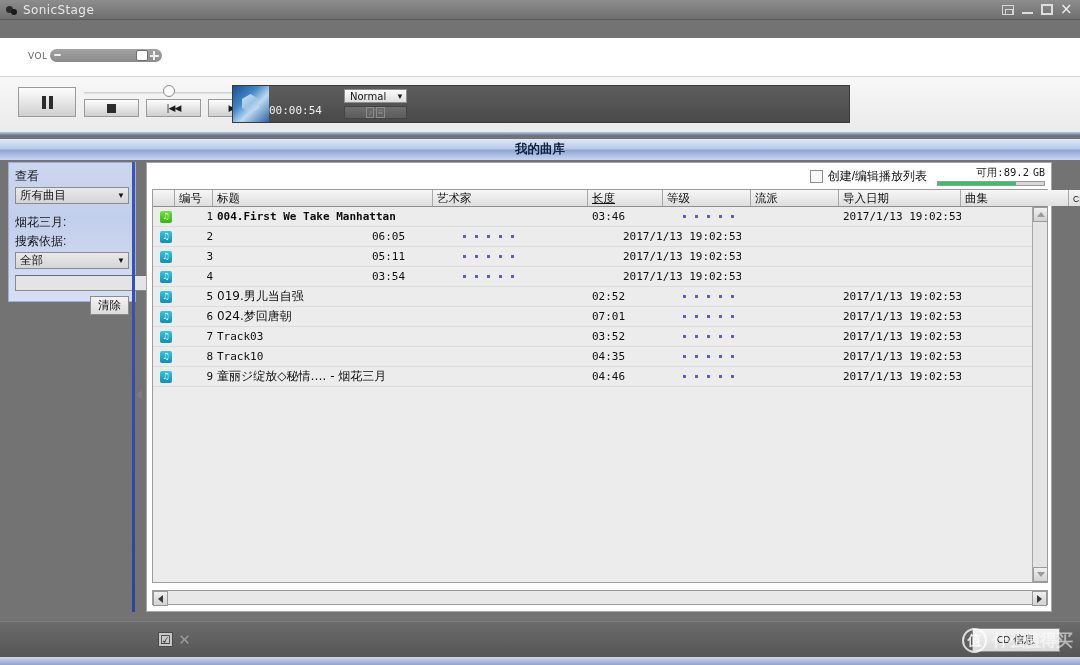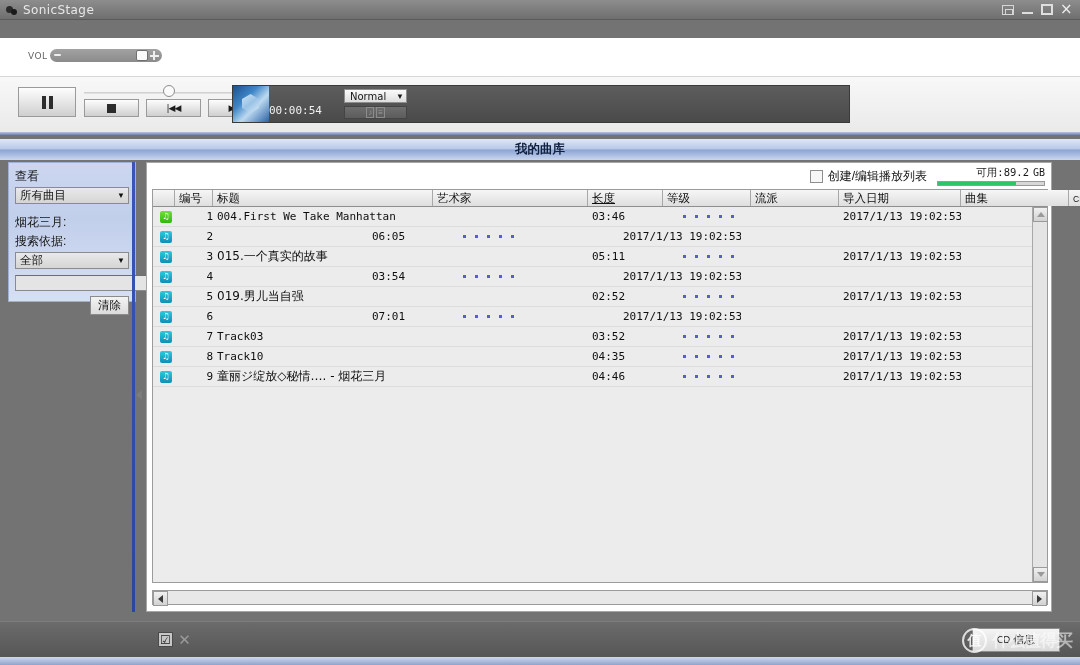--- a/index.html
+++ b/index.html
@@ -578,21 +578,21 @@
           <div class="th" style="width: 122px; flex: 0 0 122px;"><span>导入日期</span></div>
           <div class="th" style="width: 108px; flex: 0 0 108px;"><span>曲集</span></div>
           <div class="th" style="width: 48px; flex: 0 0 48px;"><span class="th-sub">CD </span></div>
         </div>
       <div class="tbody" id="tbody">
           <div class="trow">
             <div class="td cell-icon" style="width: 22px; flex: 0 0 22px;">
               <span class="noteicon playing">♫</span>
             </div>
             <div class="td" style="width: 38px; flex: 0 0 38px; text-align: right;">1</div>
-            <div class="td" style="width: 220px; flex: 0 0 220px;">004.First We Take Manhattan</div>
+            <div class="td" style="width: 220px; flex: 0 0 220px; font-weight: bold;">004.First We Take Manhattan</div>
             <div class="td" style="width: 155px; flex: 0 0 155px;"></div>
             <div class="td" style="width: 75px; flex: 0 0 75px;">03:46</div>
             <div class="td" style="width: 88px; flex: 0 0 88px;">
               <span class="rating">
                 <i></i>
                 <i></i>
                 <i></i>
                 <i></i>
                 <i></i>
               </span>
@@ -619,21 +619,20 @@
             </div>
             <div class="td" style="width: 88px; flex: 0 0 88px;"></div>
             <div class="td" style="width: 122px; flex: 0 0 122px;">2017/1/13 19:02:53</div>
             <div class="td" style="width: 108px; flex: 0 0 108px;"></div>
           </div>
           <div class="trow">
             <div class="td cell-icon" style="width: 22px; flex: 0 0 22px;">
               <span class="noteicon normal">♫</span>
             </div>
             <div class="td" style="width: 38px; flex: 0 0 38px; text-align: right;">3</div>
-            <div class="td td-cjk" style="width: 220px; flex: 0 0 220px;">015.一个真实的故事</div>
             <div class="td" style="width: 155px; flex: 0 0 155px;"></div>
             <div class="td" style="width: 75px; flex: 0 0 75px;">05:11</div>
             <div class="td" style="width: 88px; flex: 0 0 88px;">
               <span class="rating">
                 <i></i>
                 <i></i>
                 <i></i>
                 <i></i>
                 <i></i>
               </span>
@@ -681,20 +680,21 @@
             </div>
             <div class="td" style="width: 88px; flex: 0 0 88px;"></div>
             <div class="td" style="width: 122px; flex: 0 0 122px;">2017/1/13 19:02:53</div>
             <div class="td" style="width: 108px; flex: 0 0 108px;"></div>
           </div>
           <div class="trow">
             <div class="td cell-icon" style="width: 22px; flex: 0 0 22px;">
               <span class="noteicon normal">♫</span>
             </div>
             <div class="td" style="width: 38px; flex: 0 0 38px; text-align: right;">6</div>
+            <div class="td td-cjk" style="width: 220px; flex: 0 0 220px;">024.梦回唐朝</div>
             <div class="td" style="width: 155px; flex: 0 0 155px;"></div>
             <div class="td" style="width: 75px; flex: 0 0 75px;">07:01</div>
             <div class="td" style="width: 88px; flex: 0 0 88px;">
               <span class="rating">
                 <i></i>
                 <i></i>
                 <i></i>
                 <i></i>
                 <i></i>
               </span>

